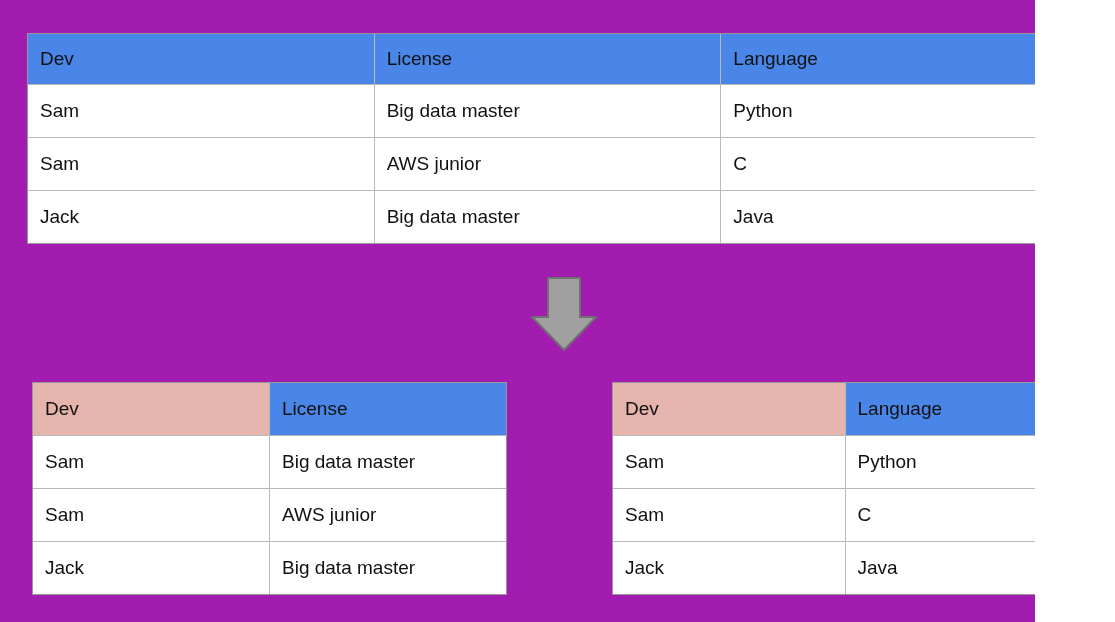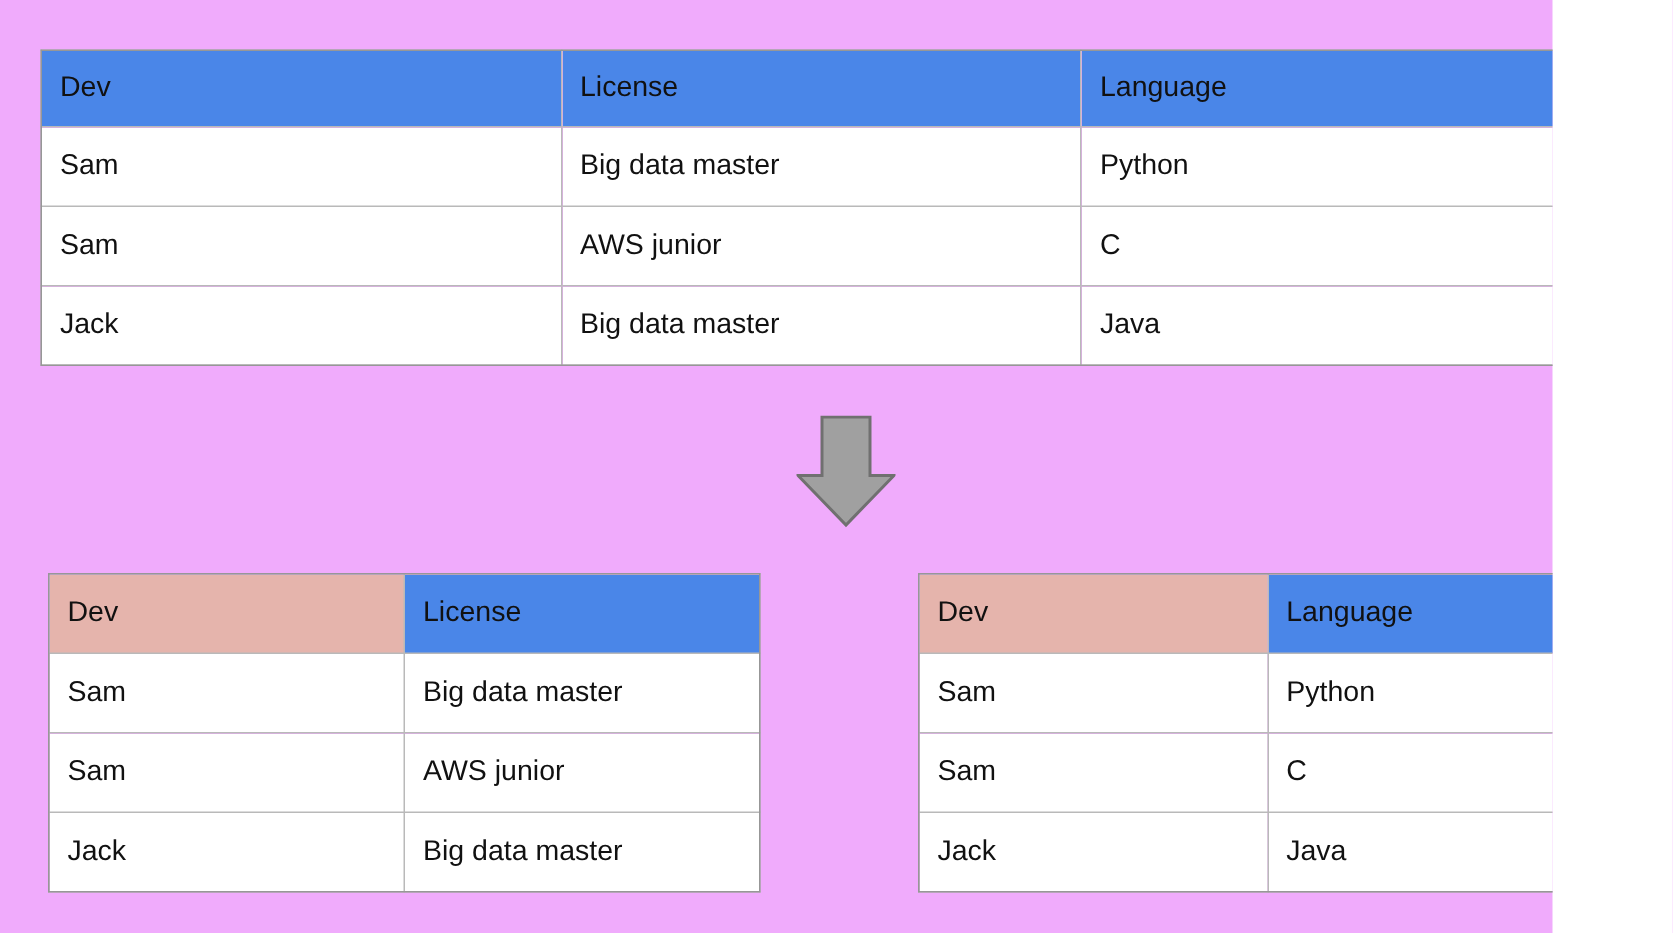--- a/index.html
+++ b/index.html
@@ -5,21 +5,21 @@
   html, body {
     margin: 0;
     padding: 0;
     background: #ffffff;
     font-family: "Liberation Sans", sans-serif;
   }
   .canvas {
     position: relative;
     width: 1035px;
     height: 622px;
-    background: #f0abfc;
+    background: #a21caf;
     overflow: hidden;
   }
   table.tbl {
     position: absolute;
     border-collapse: collapse;
     table-layout: fixed;
     font-size: 19px;
     color: #111111;
   }
   table.tbl th, table.tbl td {

